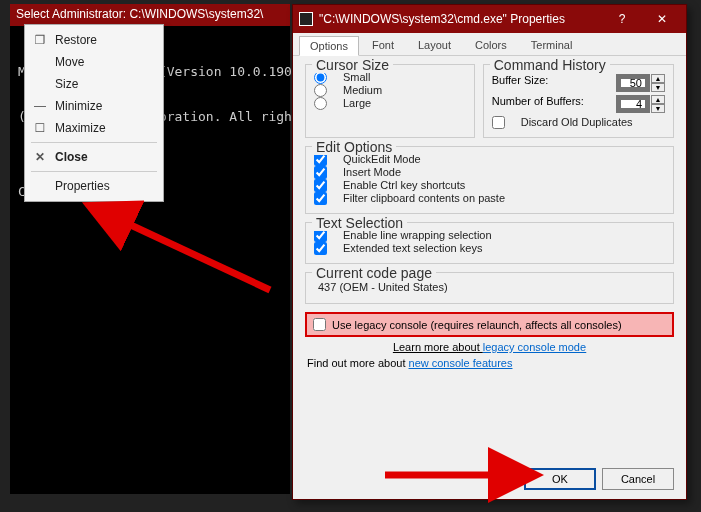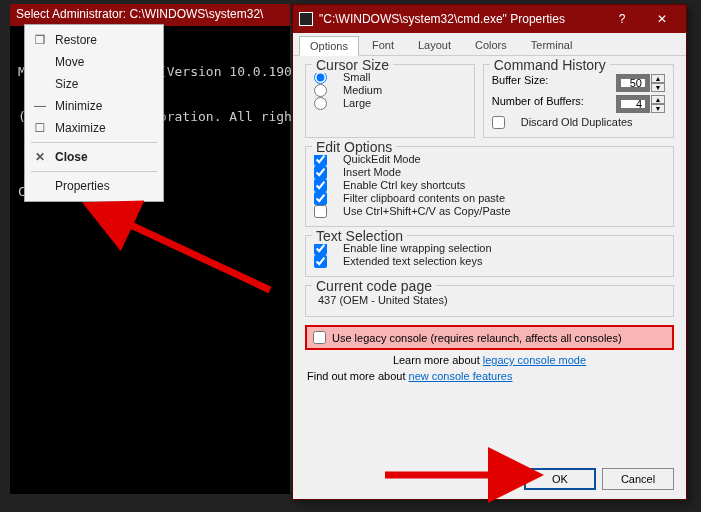--- a/index.html
+++ b/index.html
@@ -103,21 +103,21 @@
 .num .arrows { display:flex; flex-direction:column; margin-left:1px;}
 .num .arrows span { width:14px;height:9px;border:1px solid #888;
   background:#eee;font-size:7px;line-height:7px;text-align:center;}
 
 .codepage { font-size:11px; padding:2px 4px; color:#222; }
 .legacy-row {
   background:#f7b5b5; padding:4px 6px; margin:2px 0 4px 0;
   border:2px solid #d40000;
   display:flex; align-items:center; gap:6px; font-size:11px;
 }
-.learn { font-size:11px; text-align:center; margin:2px 0;}
+.learn { font-size:11px; text-align:center; margin:2px 0;text-decoration:underline;}
 .learn a { color:#0066cc; text-decoration:underline; }
 .find { font-size:11px; margin:4px 2px; }
 .find a { color:#0066cc; text-decoration:underline; }
 
 .buttons { position:absolute; right:12px; bottom:8px; display:flex; gap:6px;}
 .buttons button { width:72px; height:22px; font-size:11px;
   background:#f0f0f0; border:1px solid #888; }
 .buttons button.ok { border:2px solid #0a4ea0; }
 
 
@@ -246,24 +246,20 @@
           <span>Insert Mode</span>
         </label>
       <label class="check">
           <input type="checkbox" checked="" style="">
           <span>Enable Ctrl key shortcuts</span>
         </label>
       <label class="check">
           <input type="checkbox" checked="" style="">
           <span>Filter clipboard contents on paste</span>
         </label>
-      <label class="check">
-          <input type="checkbox" style="">
-          <span>Use Ctrl+Shift+C/V as Copy/Paste</span>
-        </label>
     </div>
 
     <div class="fieldset">
       <span class="legend">Text Selection</span>
       <label class="check">
           <input type="checkbox" checked="" style="">
           <span>Enable line wrapping selection</span>
         </label>
       <label class="check">
           <input type="checkbox" checked="" style="">

